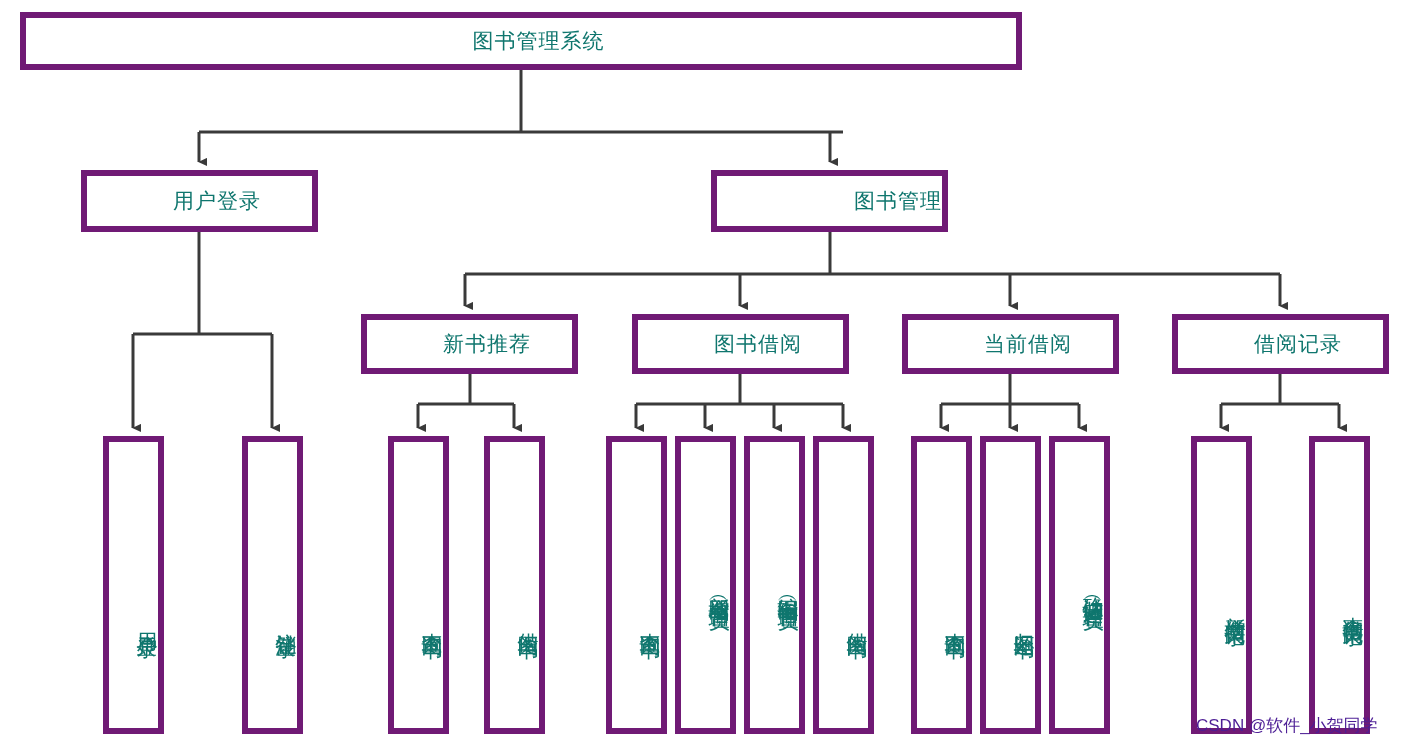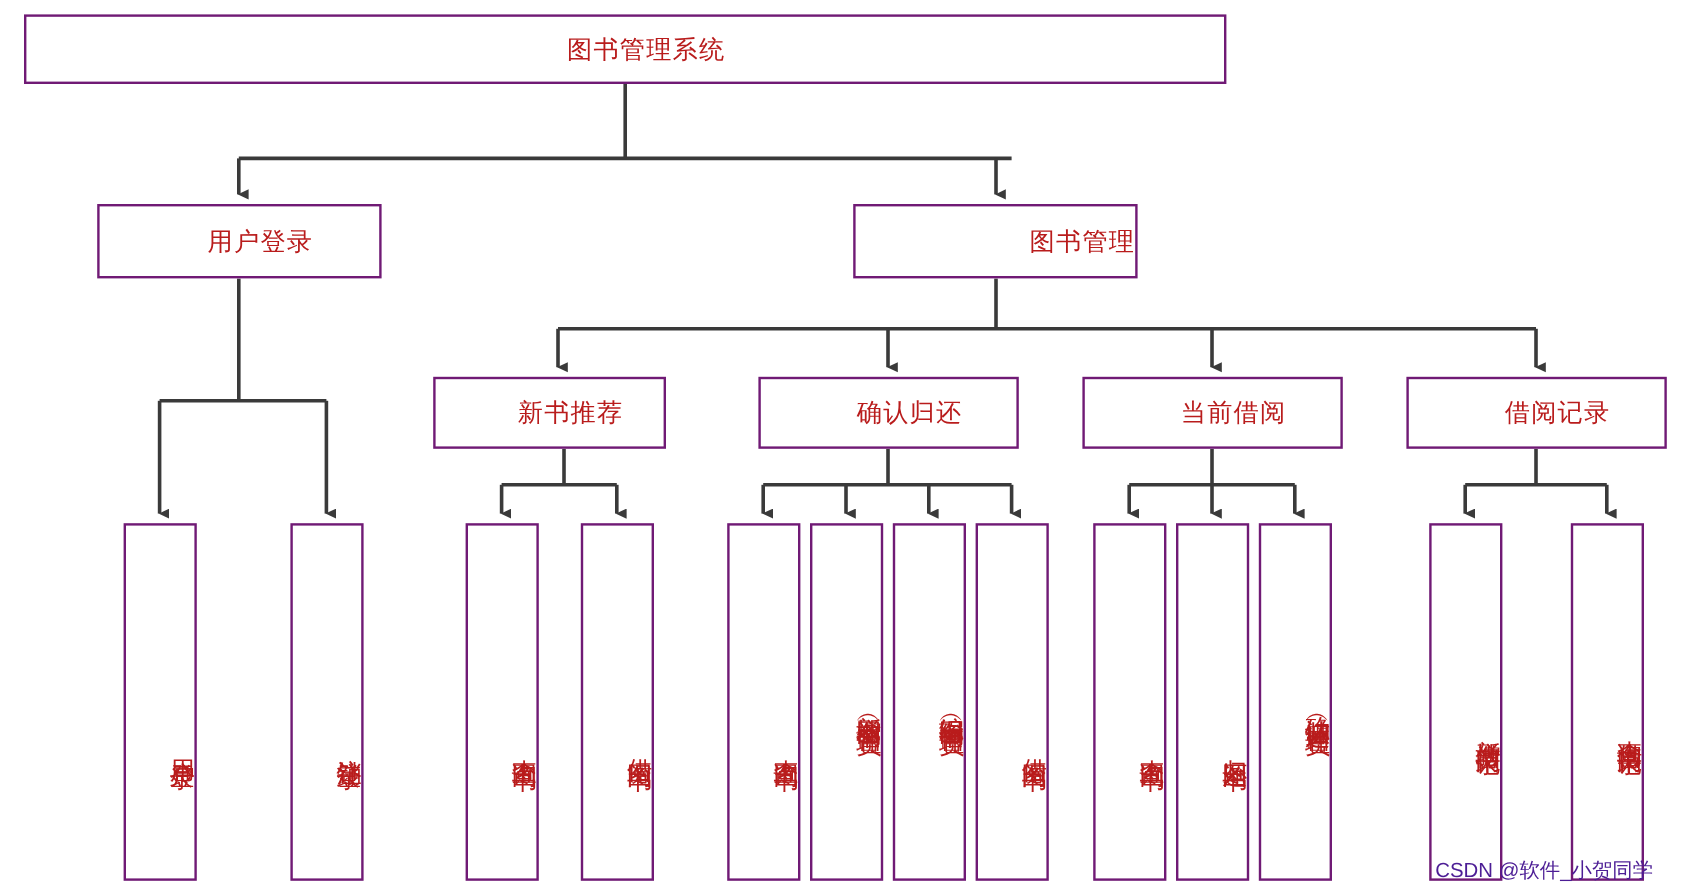--- a/index.html
+++ b/index.html
@@ -22,25 +22,25 @@
     left: 0;
     top: 0;
     width: 1405px;
     height: 747px;
     pointer-events: none;
   }
   .node {
     position: absolute;
     box-sizing: border-box;
     background: #ffffff;
-    border: 2px solid #701a75;
+    border: 6px solid #701a75;
     display: flex;
     align-items: center;
     justify-content: center;
-    color: #b91c1c;
+    color: #0f766e;
     z-index: 2;
     padding-left: 35px;
   }
   .node.horiz {
     font-size: 21px;
     letter-spacing: 1px;
   }
   .node.vert {
     writing-mode: vertical-rl;
     text-orientation: upright;
@@ -124,25 +124,25 @@
     <span class="nlabel">图书管理系统</span>
   </div>
 
   <div class="node horiz" style="left:81px; top:170px; width:237px; height:62px;">
     <span class="nlabel">用户登录</span>
   </div>
   <div class="node horiz" style="left:711px; top:170px; width:237px; height:62px;justify-content:flex-end;">
     <span class="nlabel">图书管理</span>
   </div>
 
-  <div class="node horiz" style="left:361px; top:314px; width:194px; height:60px;">
+  <div class="node horiz" style="left:361px; top:314px; width:217px; height:60px;">
     <span class="nlabel">新书推荐</span>
   </div>
   <div class="node horiz" style="left:632px; top:314px; width:217px; height:60px;">
-    <span class="nlabel">确认归还</span>
+    <span class="nlabel">图书借阅</span>
   </div>
   <div class="node horiz" style="left:1172px; top:314px; width:217px; height:60px;">
     <span class="nlabel">借阅记录</span>
   </div>
   <div class="node horiz" style="left:902px; top:314px; width:217px; height:60px;">
     <span class="nlabel">当前借阅</span>
   </div>
 
   <div class="node vert" style="left:103px; top:436px; width:61px; height:298px; padding-top:70px;">
     <span class="nlabel">用户登录</span>

